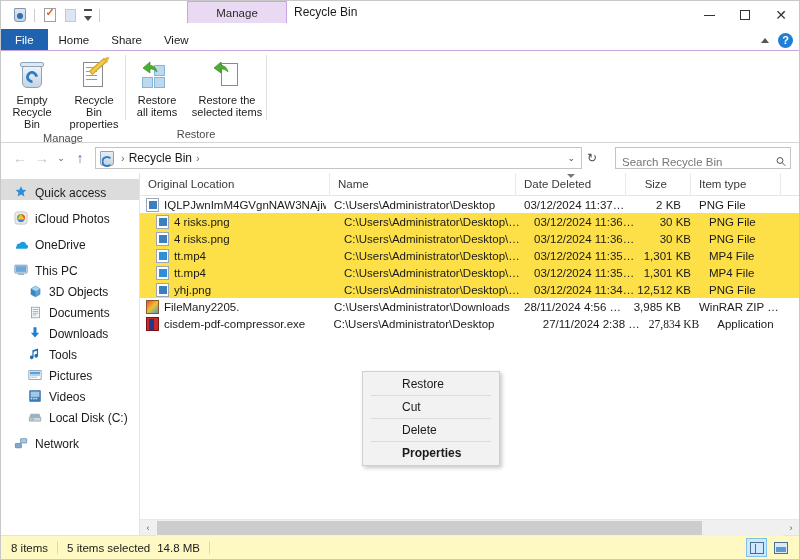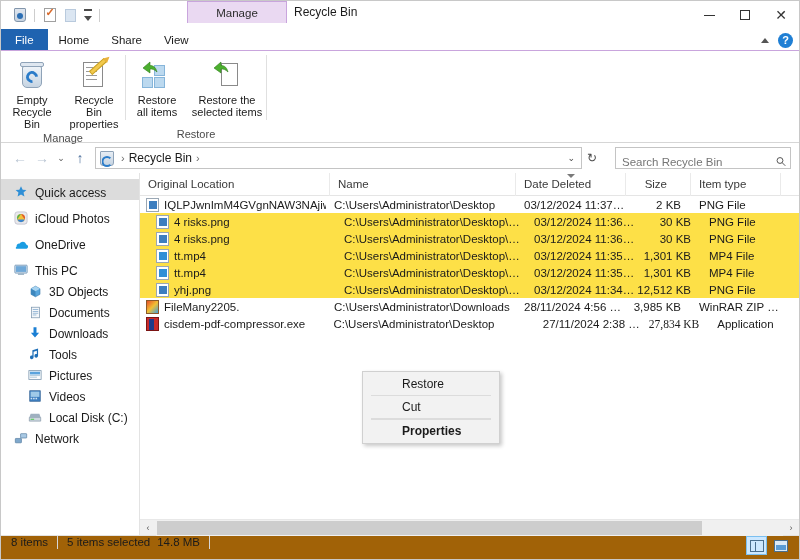--- a/index.html
+++ b/index.html
@@ -394,24 +394,24 @@
   .hs-track { flex: 1; height: 16px; background: #f0f0f0; position: relative; }
   .hs-thumb {
     position: absolute; left: 1px; top: 1px;
     width: 87%; height: 14px; background: #cdcdcd;
   }
 
   
   .statusbar {
     height: 24px; flex: 0 0 24px;
     border-top: 1px solid #e3e3e3;
-    display: flex; align-items: flex-start;
+    display: flex; align-items: center;
     padding-left: 10px; gap: 0;
     font-size: 11.5px; color: #1b1b1b;
-    background: #a16207;
+    background: #fef9c3;
   }
   .st-sep { width: 1px; height: 13px; background: #d6d6d6; margin: 0 9px; }
   .st-right { margin-left: auto; display: flex; align-items: center; gap: 3px; padding-right: 8px; }
   .viewbtn {
     width: 21px; height: 19px;
     display: flex; align-items: center; justify-content: center;
   }
   .viewbtn.active { background: #cde8ff; border: 1px solid #7cc0f0; }
   .vb-details { width: 14px; height: 12px; position: relative; border: 1px solid #4a6f8f; }
   .vb-details::after {
@@ -711,21 +711,21 @@
         <span class="nav-ico">
           <svg viewBox="0 0 16 16" width="14" height="14">
             <path d="M1.5 8.5h13v4.2h-13z" fill="#cfd8e0" stroke="#8496a6" stroke-width="0.8"></path>
             <path d="M3 4.2h10l1.5 4.3h-13z" fill="#9fb0c0"></path>
             <rect x="3" y="10" width="4" height="1.3" fill="#5ecb5e"></rect>
           </svg>
         </span>
         <span>Local Disk (C:)</span>
       </div>
 
-      <div class="nav-item" style="">
+      <div class="nav-item" style="margin-top:5px">
         <span class="nav-ico">
           <svg viewBox="0 0 16 16" width="14" height="14">
             <rect x="1.5" y="8.5" width="7" height="5" rx="0.6" fill="#7fa8cc" stroke="#4a7399" stroke-width="0.7"></rect>
             <rect x="7.5" y="3" width="7" height="5" rx="0.6" fill="#a9c9e4" stroke="#4a7399" stroke-width="0.7"></rect>
           </svg>
         </span>
         <span>Network</span>
       </div>
     </div>
 
@@ -822,20 +822,21 @@
             <div class="cell num" style="width: 65px; font-family: Liberation Serif, serif;">27,834 KB</div>
             <div class="cell pad" style="width: 90px;">Application</div>
           </div>
         </div>
 
       <div class="ctxmenu">
         <div class="ctx-item">Restore</div>
         <div class="ctx-sep"></div>
         <div class="ctx-item">Cut</div>
         <div class="ctx-sep"></div>
+        <div class="ctx-item">Delete</div>
         <div class="ctx-sep"></div>
         <div class="ctx-item bold">Properties</div>
       </div>
 
       <div class="hscroll">
         <div class="hs-arrow">‹</div>
         <div class="hs-track">
             <div class="hs-thumb"></div>
           </div>
         <div class="hs-arrow">›</div>

